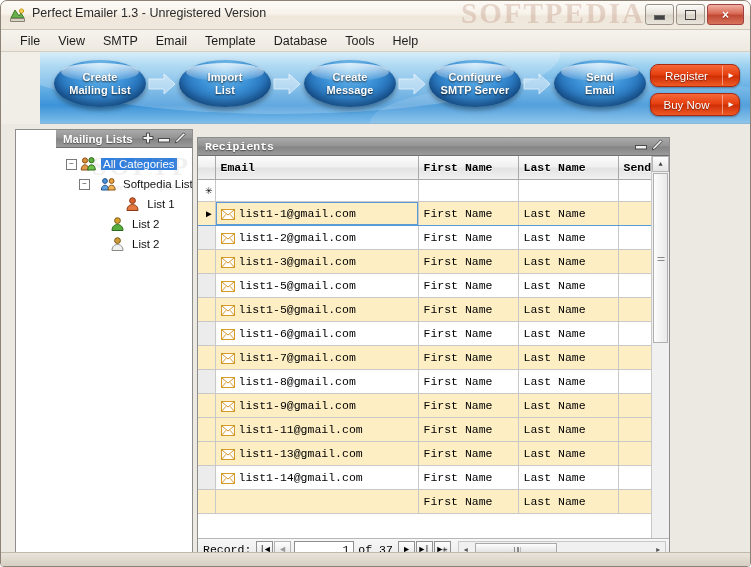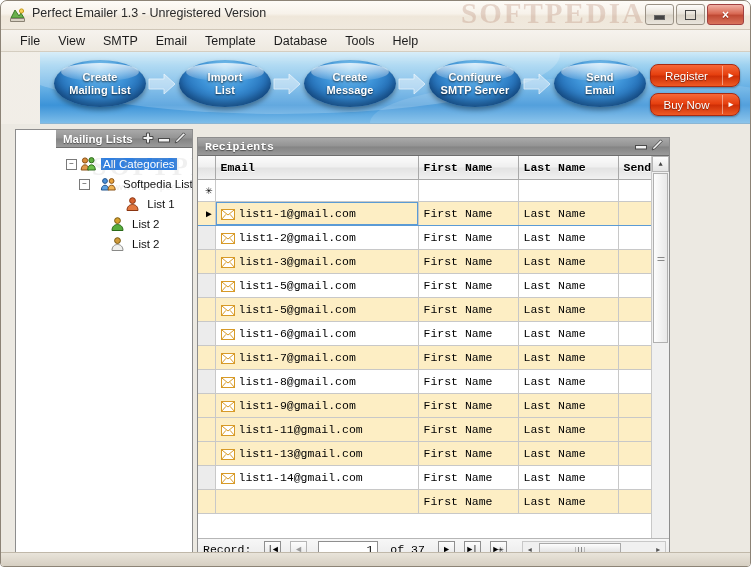--- a/index.html
+++ b/index.html
@@ -114,21 +114,21 @@
   .emailcell{padding-left:4px;}
 
   .vscroll{width:17px;background:#f0f0f0;border-left:1px solid #c8c8c8;position:relative;flex:0 0 auto;}
   .vs-btn{height:16px;background:linear-gradient(180deg,#fdfdfd,#e4e4e4);border:1px solid #b5b5b5;
     box-sizing:border-box;display:flex;align-items:center;justify-content:center;font-size:7px;color:#444;}
   .vs-thumb{position:absolute;left:1px;right:1px;top:17px;height:170px;
     background:linear-gradient(90deg,#fdfdfd,#e8e8e8);border:1px solid #b0b0b0;box-sizing:border-box;}
   .vs-grip{position:absolute;left:50%;top:50%;transform:translate(-50%,-50%);width:7px;height:7px;
     background:repeating-linear-gradient(180deg,#8a8a8a 0 1px,transparent 1px 3px);}
 
-  .navbar{height:22px;box-sizing:border-box;display:flex;align-items:center;gap:8px;
+  .navbar{height:22px;box-sizing:border-box;display:flex;align-items:center;gap:0;
     background:linear-gradient(180deg,#f7f7f7,#e9e9e9);border-top:1px solid #b6b6b6;padding-left:5px;}
   .navlbl{font-size:11.5px;color:#000;margin-right:5px;}
   .navbtn{width:17px;height:17px;box-sizing:border-box;border:1px solid #8f8f8f;
     background:linear-gradient(180deg,#fdfdfd,#e2e2e2);display:flex;align-items:center;
     justify-content:center;font-size:9px;color:#000;margin-right:1px;cursor:pointer;}
   .navbtn.dim{color:#9a9a9a;border-color:#b5b5b5;}
   .navinput{width:60px;height:17px;box-sizing:border-box;border:1px solid #8f8f8f;background:#fff;
     font-size:11.5px;text-align:right;padding-right:4px;line-height:15px;color:#000;margin:0 2px;}
   .navof{font-size:11.5px;color:#000;margin:0 5px 0 2px;}
   .hscroll{flex:1;height:17px;margin-left:6px;margin-right:3px;position:relative;

